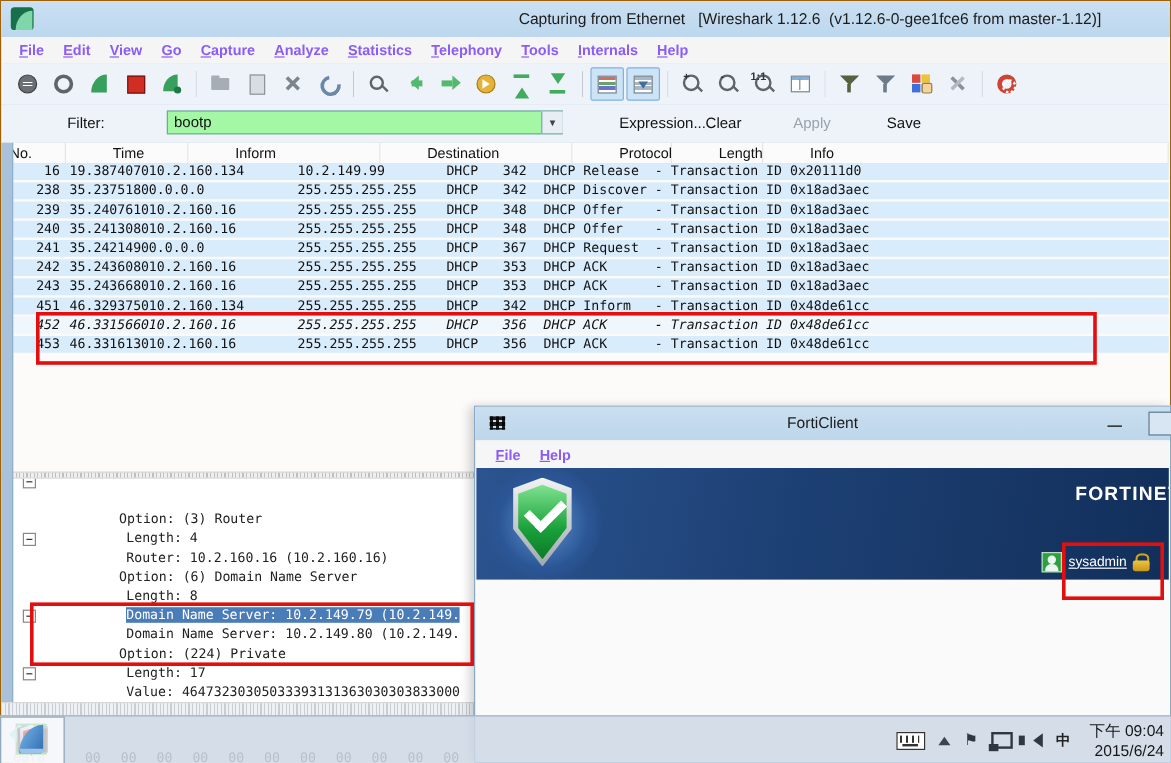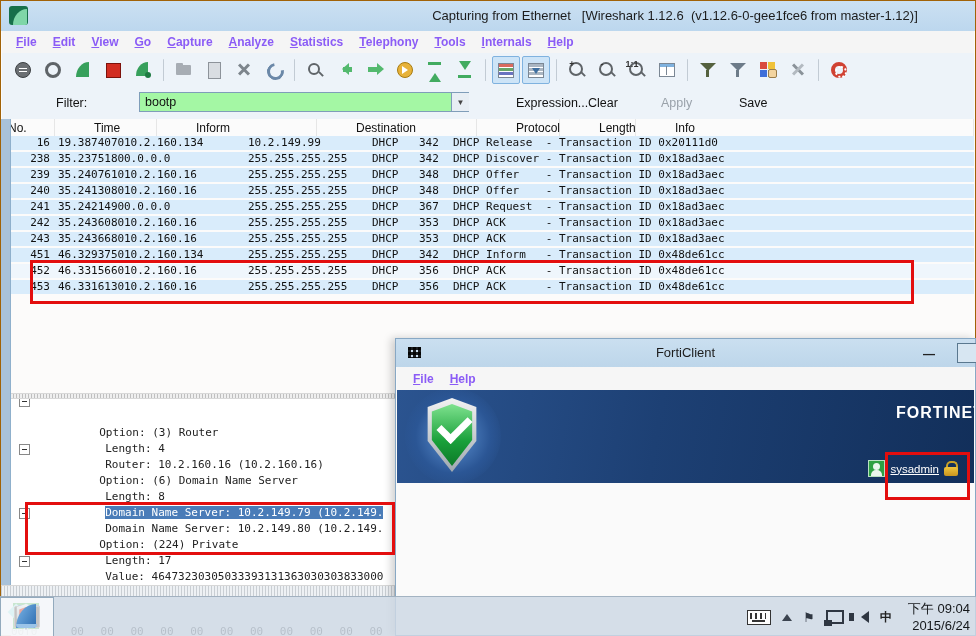--- a/index.html
+++ b/index.html
@@ -73,21 +73,21 @@
   #filter-arrow{left:449px;top:6px;width:17px;height:18px;border-left:1px solid #7f9db9;background:#e8eef4;display:flex;align-items:center;justify-content:center;font-size:8px;color:#444;}
   .filter-btn{position:absolute;top:8px;font-size:12.5px;color:#111;padding:1px 4px;}
   .filter-btn.disabled{color:#9aa2aa;}
   #fb0{left:486px;margin-left:24px;} #fb1{left:582px;} #fb2{left:655px;} #fb3{left:733px;}
   
   #pl-header{left:4px;top:118px;right:1px;height:17px;background:#fbfbfb;border-bottom:1px solid #d7d7d7;display:grid;grid-template-columns:50px 66px 124px 124px 47px 40px 1fr;align-items:center;font-size:12px;color:#111;gap:36px;}
   #pl-header span{padding-left:3px;border-right:1px solid #e6e6e6;height:100%;display:flex;align-items:center;}
   #left-strip{left:0;top:118px;width:9px;height:466px;background:#a9c2da;border-right:1px solid #8fb0cc;z-index:2;}
   #pl-rows{left:10px;top:135px;right:1px;height:160px;font-family:"DejaVu Sans Mono","Liberation Mono",monospace;font-size:11px;}
   .prow{height:14px;margin-bottom:2px;background:#d9ecfb;display:grid;grid-template-columns:47px 66px 124px 124px 47px 34px 1fr;line-height:14px;white-space:pre;}
-  .prow.dim{background:#eff6fc;}
+  .prow.dim{background:#eff6fc;font-style:italic;}
   .prow .c-no{text-align:right;padding-right:8px;}
   .prow .c-len{text-align:right;padding-right:20px;}
   #redbox-rows{left:30px;top:260px;width:878px;height:38px;border:3px solid #e30e0e;z-index:6;}
   
   .splitter{left:0;right:0;height:6px;background:#efefef;background-image:repeating-linear-gradient(90deg,#bfbfbf 0 1px,transparent 1px 3px);border-top:1px solid #d8d8d8;border-bottom:1px solid #d8d8d8;box-sizing:border-box;}
   #split1{top:392px;} #split2{top:584px;height:12px;background:#eef1f4;background-image:repeating-linear-gradient(90deg,#c9ced3 0 1px,transparent 1px 3px);}
   #details{left:10px;top:398px;width:386px;height:186px;background:#fff;overflow:hidden;font-family:"DejaVu Sans Mono","Liberation Mono",monospace;font-size:11px;color:#222;}
   #details-inner{position:absolute;left:0;top:-6px;right:0;}
   .dline{height:16px;line-height:16px;white-space:pre;position:relative;padding-left:22px;}
   .dline.ind2{padding-left:28px;}

